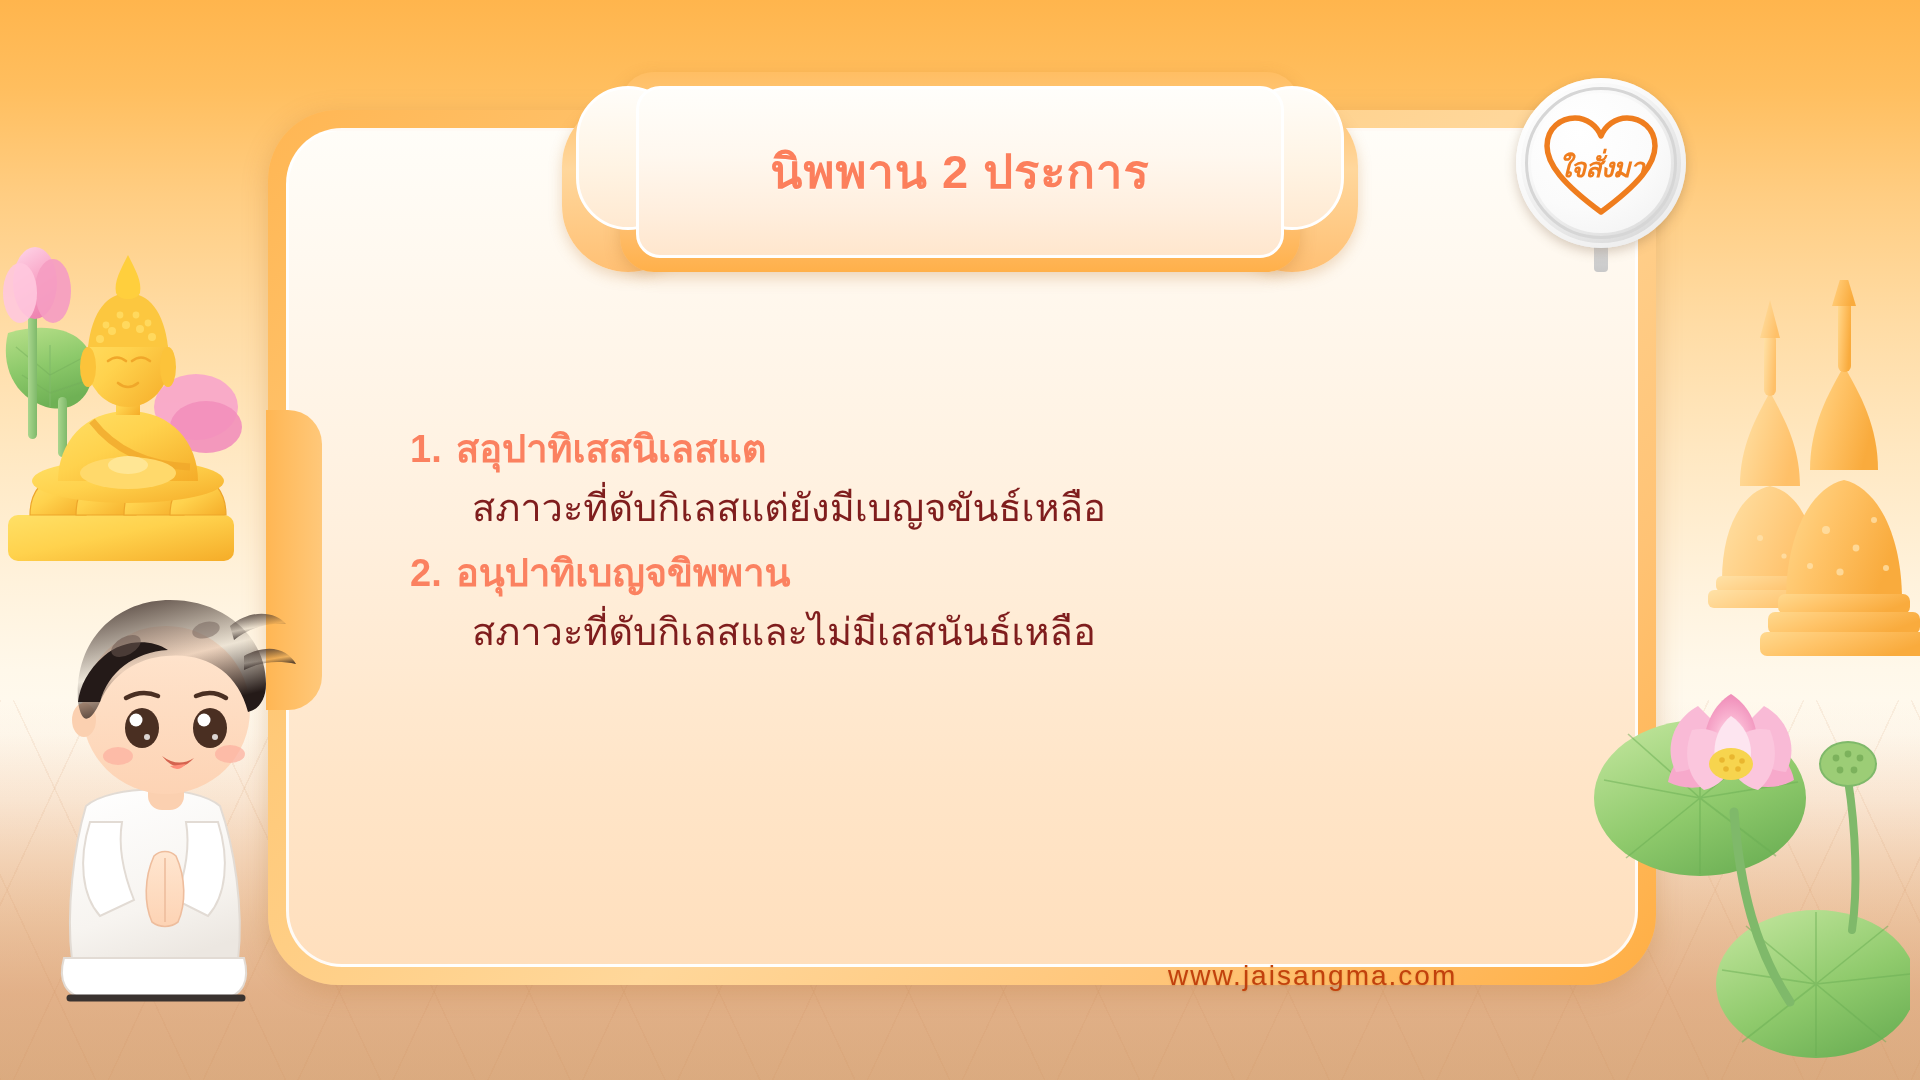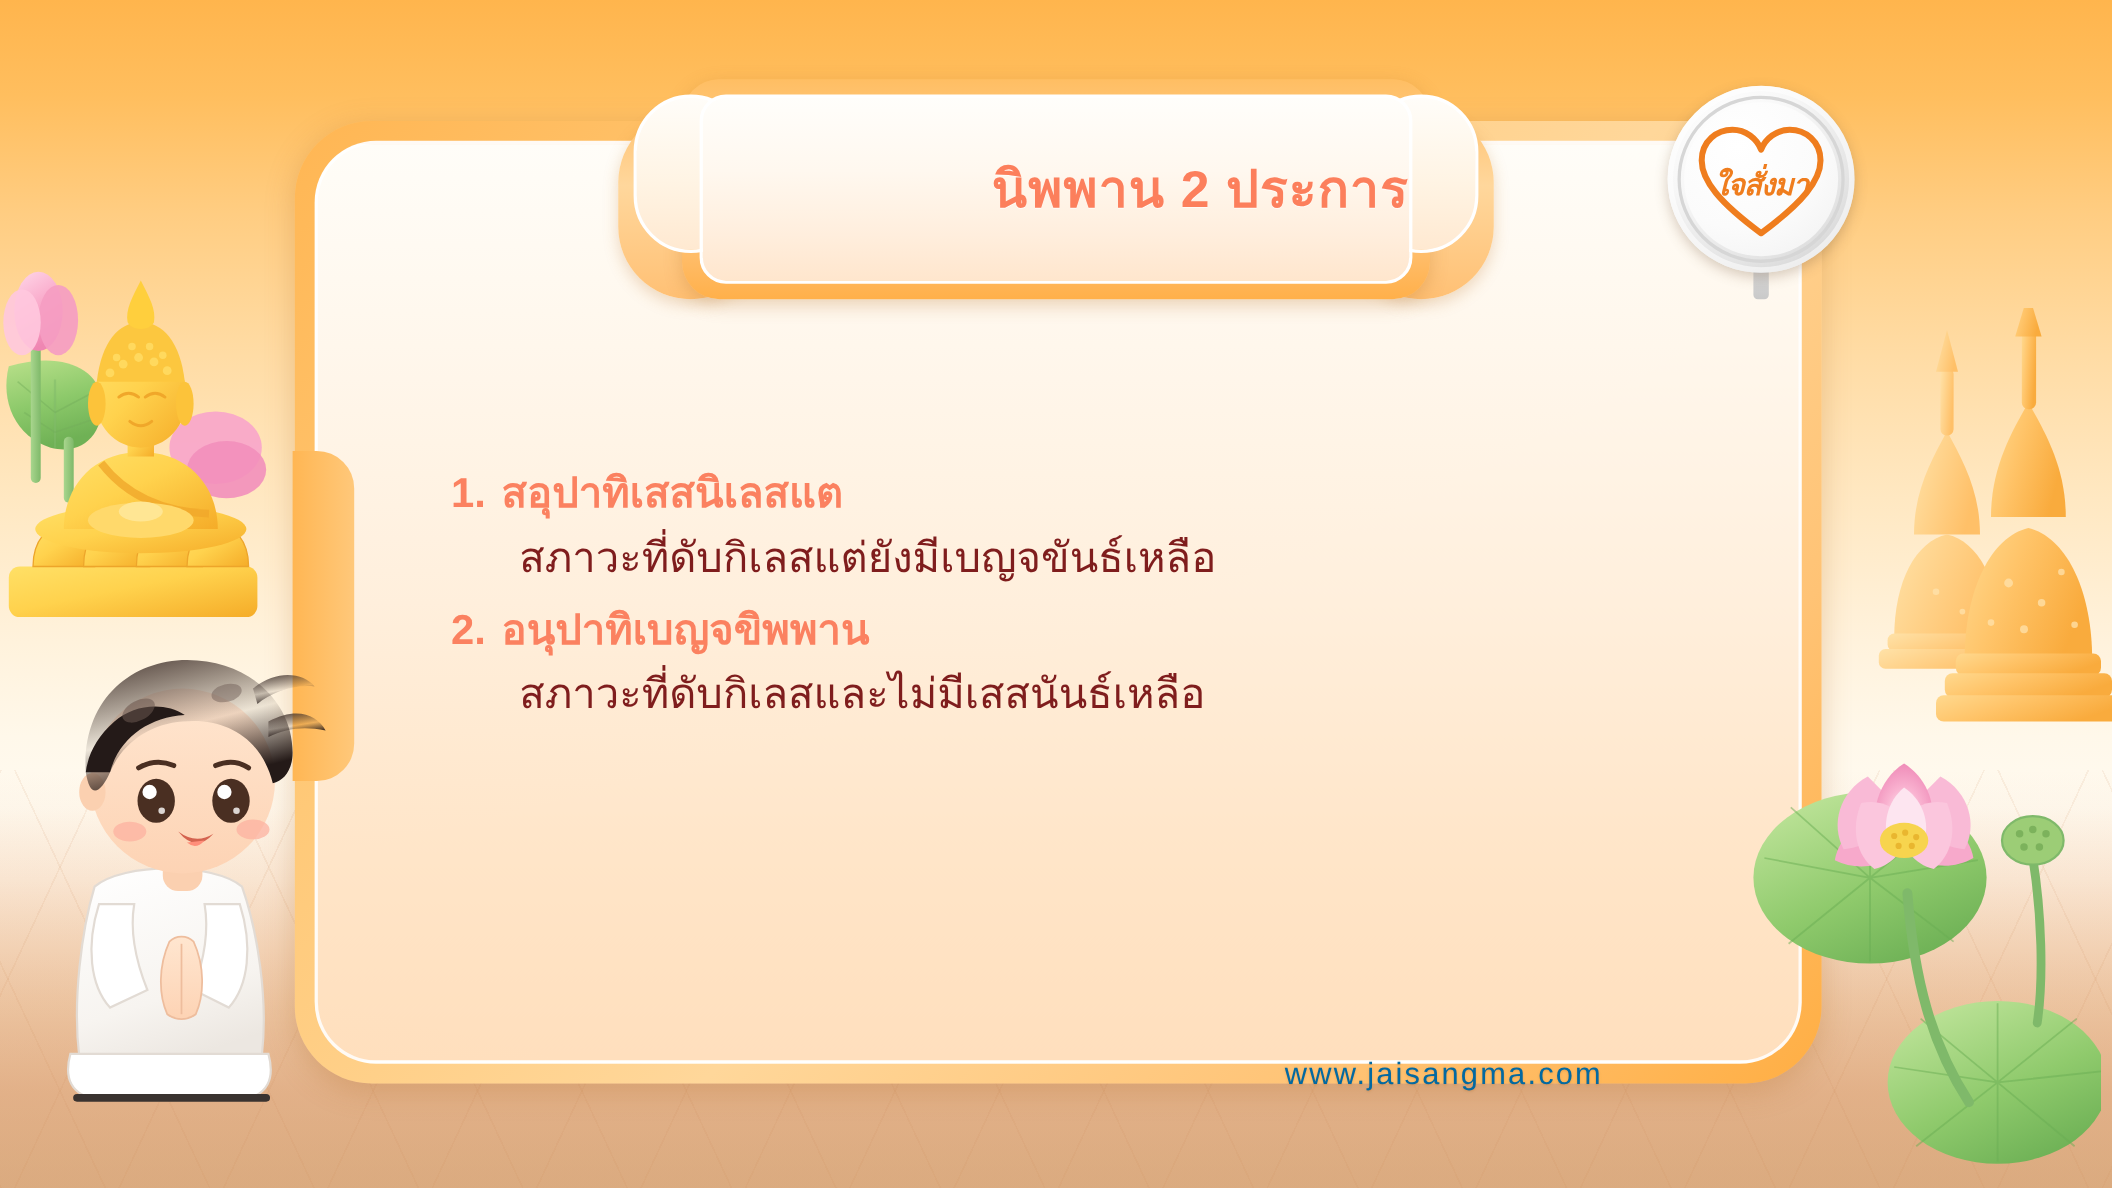--- a/index.html
+++ b/index.html
@@ -147,21 +147,21 @@
   .tb-ear-in.right { right: -44px; }
 
   .tb-inner {
     position: absolute;
     left: 16px; right: 16px; top: 14px; bottom: 14px;
     border-radius: 24px;
     background: linear-gradient(to bottom, #fffefb 0%, #fff8ef 40%, #ffeedd 75%, #ffe6cd 100%);
     border: 3px solid #ffffff;
     display: flex;
     align-items: center;
-    justify-content: flex-end;
+    justify-content: center;
     z-index: 2;
   }
   #title-text {
     font-size: 47px;
     font-weight: bold;
     color: #fc7f5c;
     letter-spacing: 1px;
     line-height: 1.1;
     white-space: nowrap;
     text-shadow: 0 1px 0 rgba(255,255,255,.7);
@@ -246,21 +246,21 @@
     border-radius: 0 0 4px 4px;
     z-index: -1;
   }
 
   
   #site-url {
     position: absolute;
     left: 1168px;
     top: 960px;
     font-size: 28px;
-    color: #0369a1;
+    color: #c2410c;
     letter-spacing: 2px;
     z-index: 8;
     text-shadow: 0 1px 2px rgba(180,110,40,.35);
   }
 
   
   .deco { position: absolute; z-index: 4; }
   #deco-buddha   { left: 0px;   top: 215px;  width: 270px; height: 360px; }
   #deco-boy      { left: 30px;  top: 560px;  width: 270px; height: 470px; }
   #deco-stupas   { right: 0px;  top: 280px;  width: 260px; height: 460px; }

